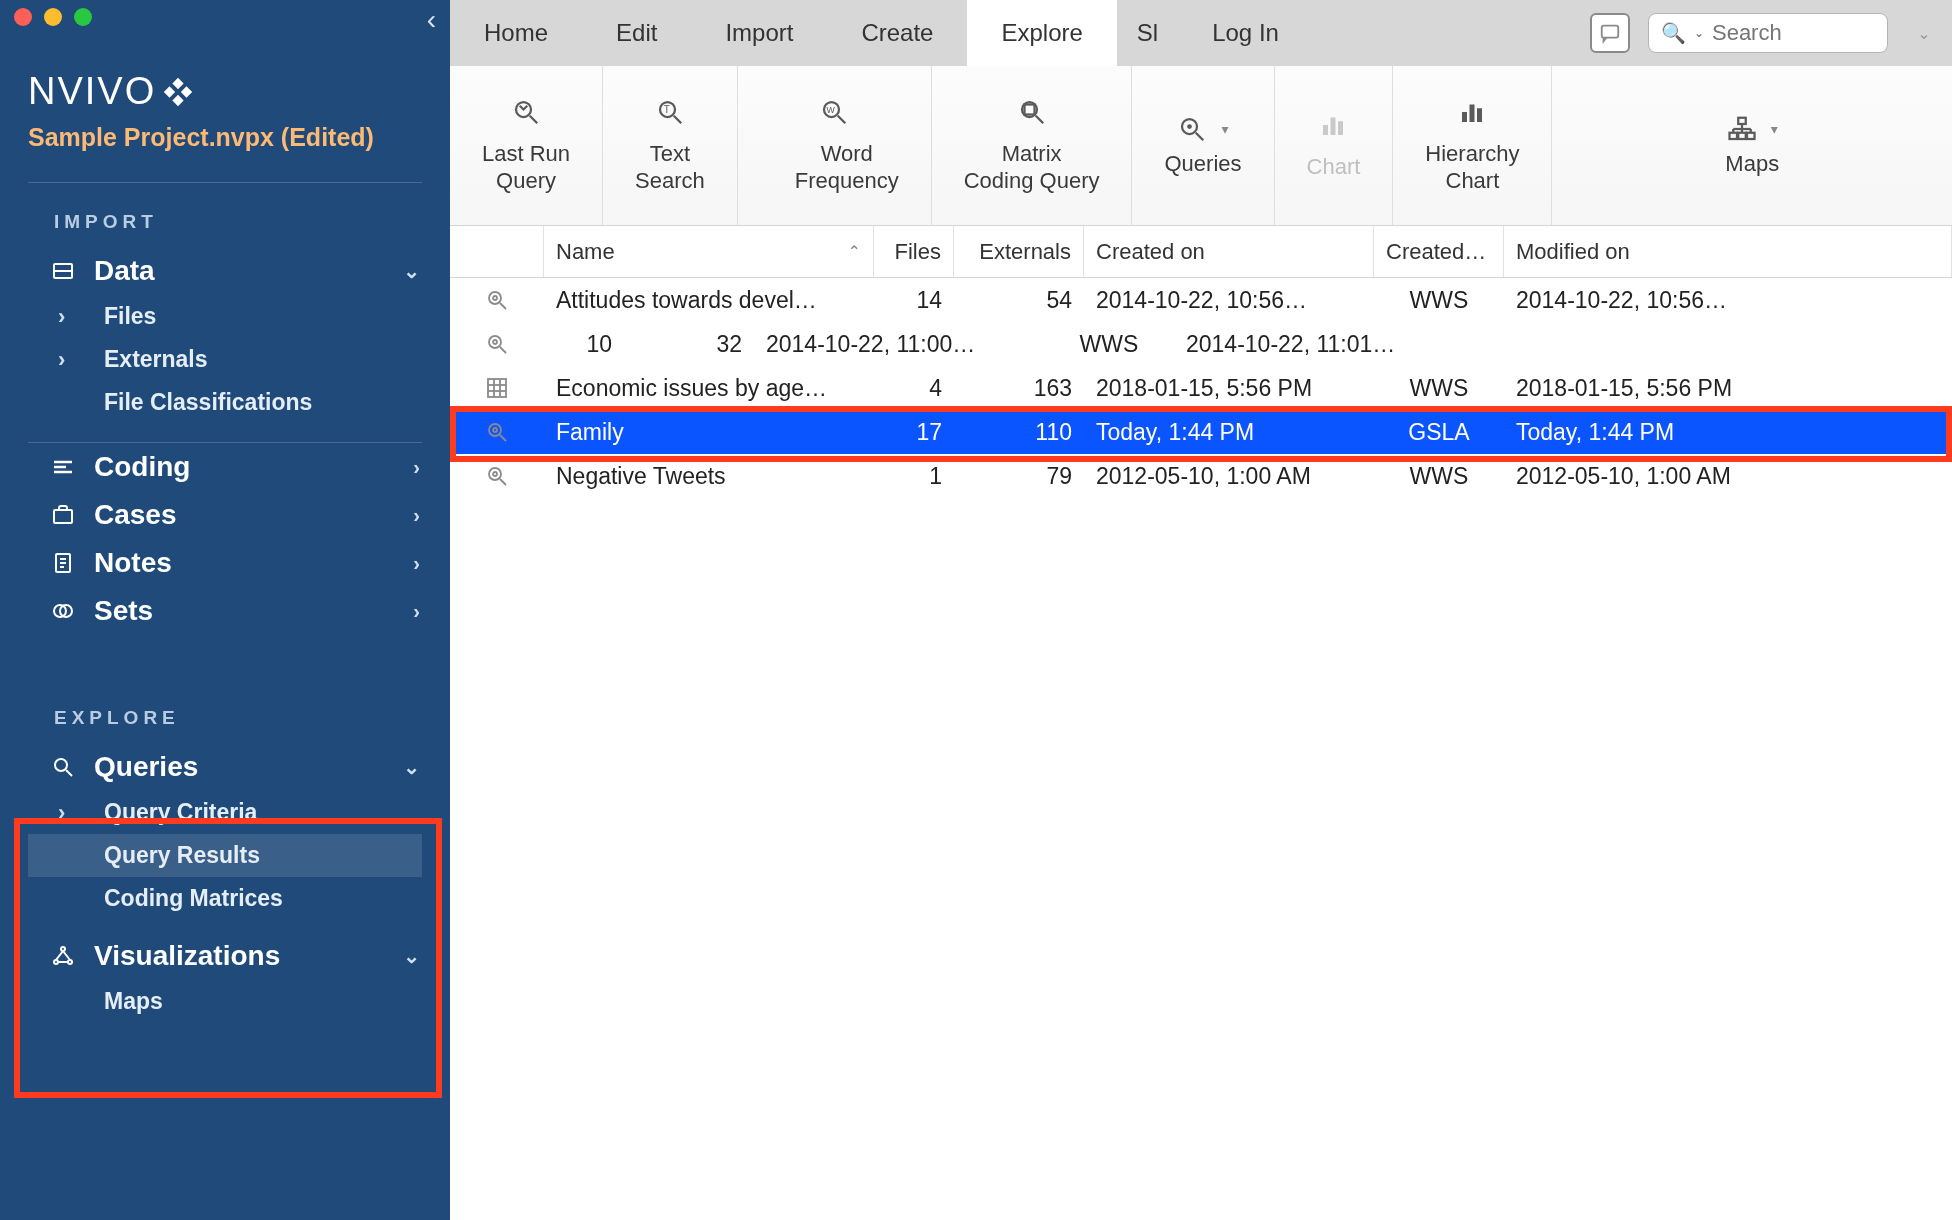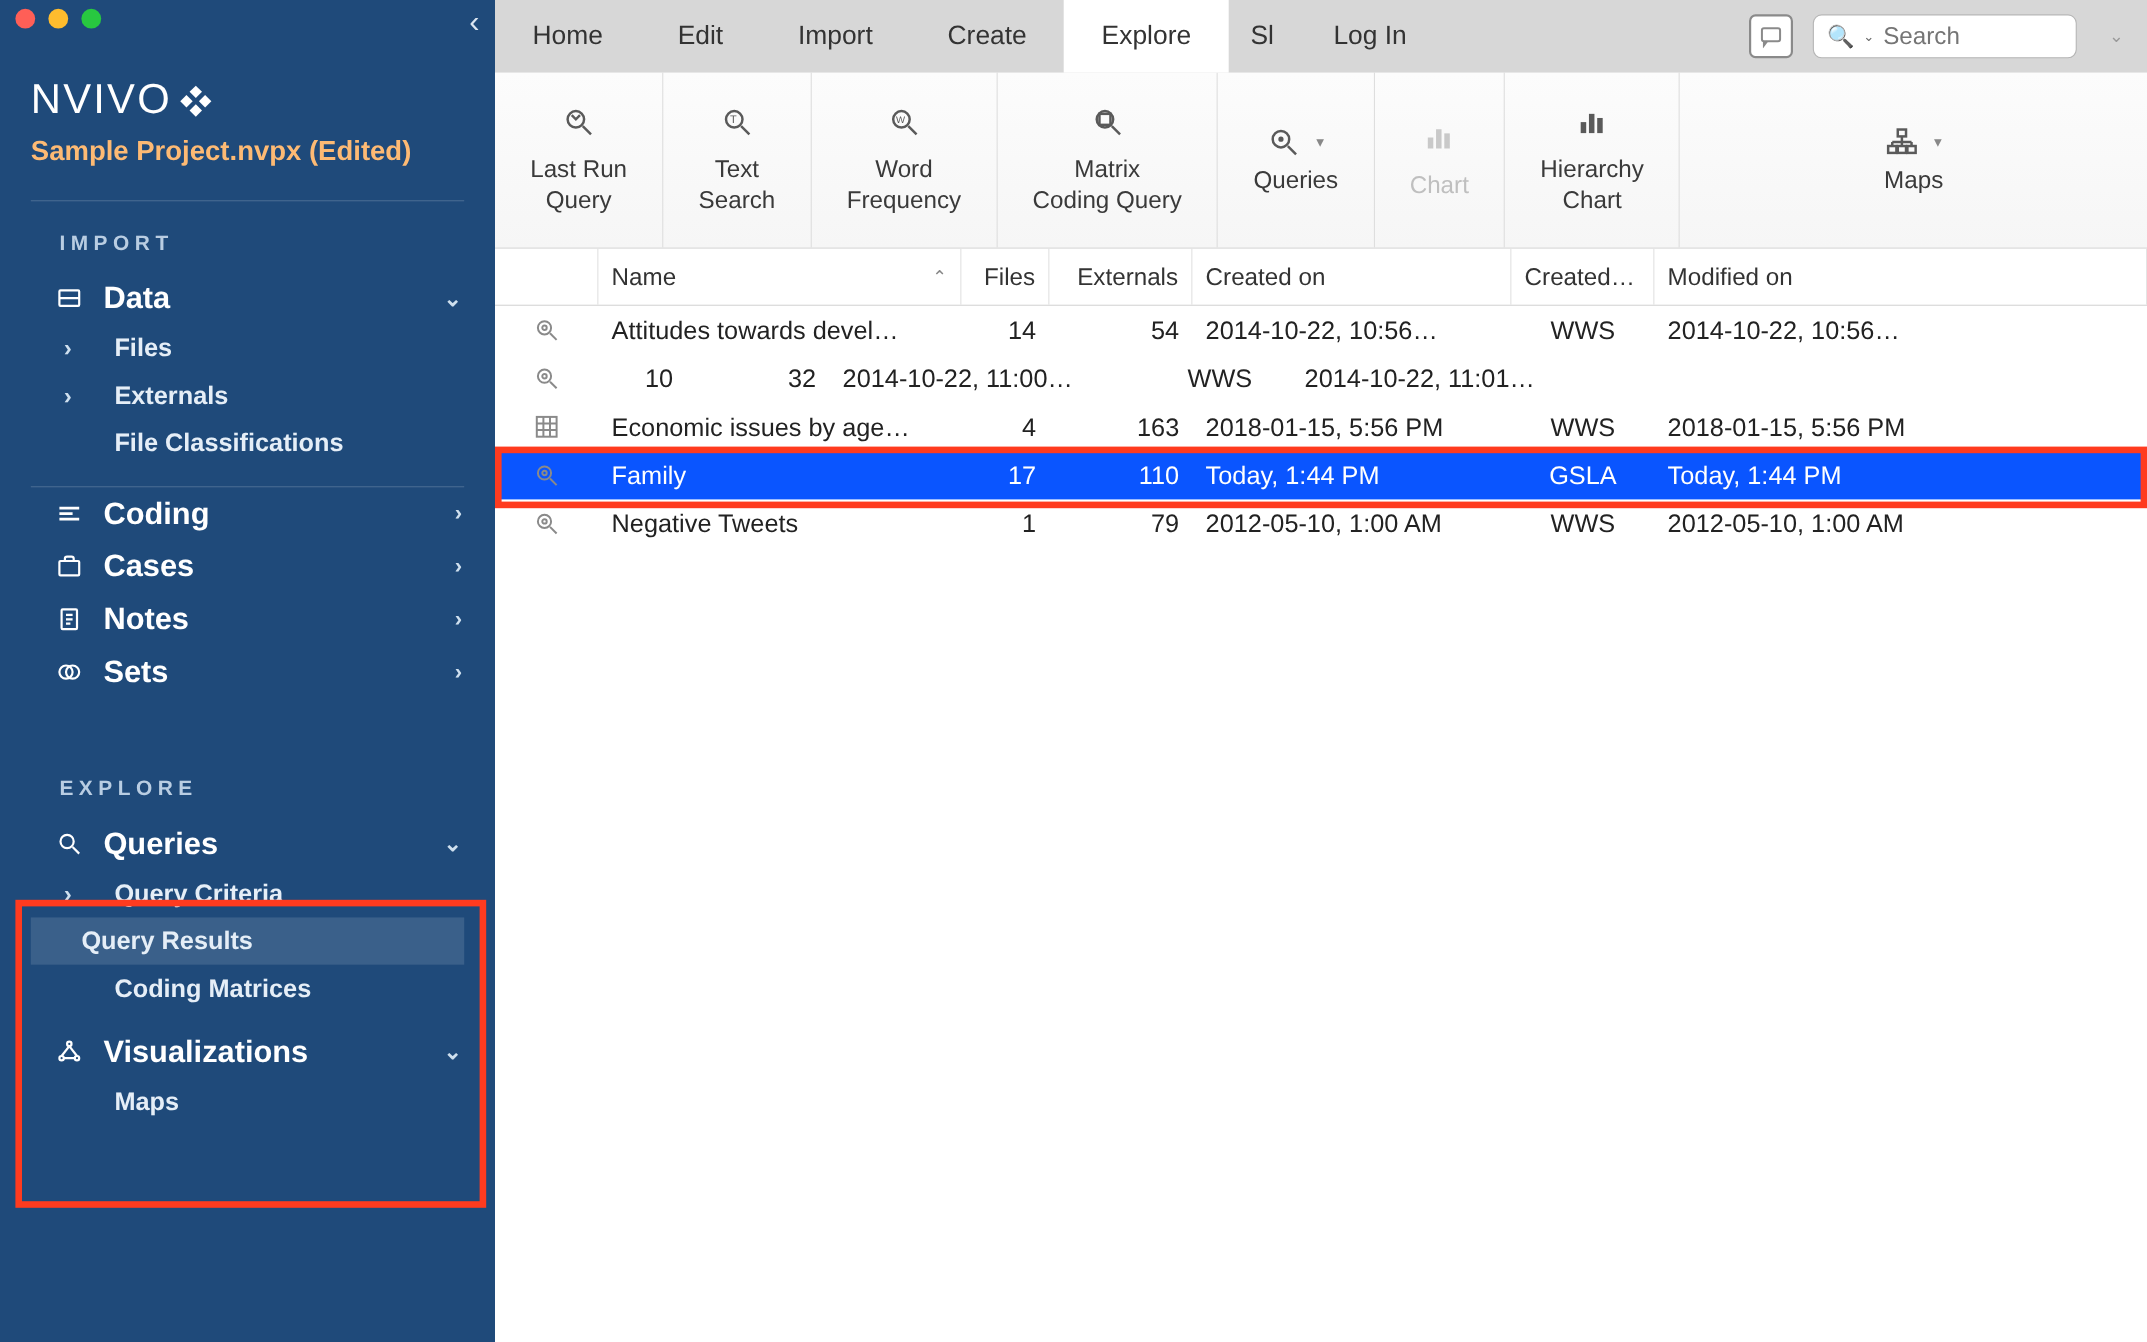--- a/index.html
+++ b/index.html
@@ -199,21 +199,21 @@
             <circle cx="10" cy="10" r="6"></circle>
             <line x1="15" y1="15" x2="21" y2="21"></line>
           </svg>
       </span>
       <span>Queries</span>
       <span class="chev">⌄</span>
     </div>
     <div class="sb-item sub with-arrow">
       <span>Query Criteria</span>
     </div>
-    <div class="sb-item sub selected" style="margin:0 28px; padding-left:46px;">
+    <div class="sb-item sub selected" style="margin:0 28px; padding-left:76px;">
       <span>Query Results</span>
     </div>
     <div class="sb-item sub">
       <span>Coding Matrices</span>
     </div>
 
     <div style="height:12px"></div>
 
     <div class="sb-item top">
       <span class="icon">
@@ -287,21 +287,21 @@
 Search</span>
       </div>
       <div class="ribbon-group">
         <span class="ri">
           <svg width="30" height="30" viewBox="0 0 24 24" fill="none" stroke="#5a5a5a" stroke-width="1.8">
               <circle cx="10" cy="10" r="6"></circle>
               <line x1="15" y1="15" x2="21" y2="21"></line>
               <text x="6" y="13" font-size="7" fill="#5a5a5a" stroke="none">W</text>
             </svg>
         </span>
-        <span class="ribbon-label" style="white-space:pre;">Word
+        <span class="ribbon-label" style="white-space:pre;margin-left:25px;">Word
 Frequency</span>
       </div>
       <div class="ribbon-group">
         <span class="ri">
           <svg width="30" height="30" viewBox="0 0 24 24" fill="none" stroke="#5a5a5a" stroke-width="1.8">
               <circle cx="10" cy="10" r="6"></circle>
               <line x1="15" y1="15" x2="21" y2="21"></line>
               <rect x="6" y="6" width="8" height="8" fill="none"></rect>
             </svg>
         </span>

